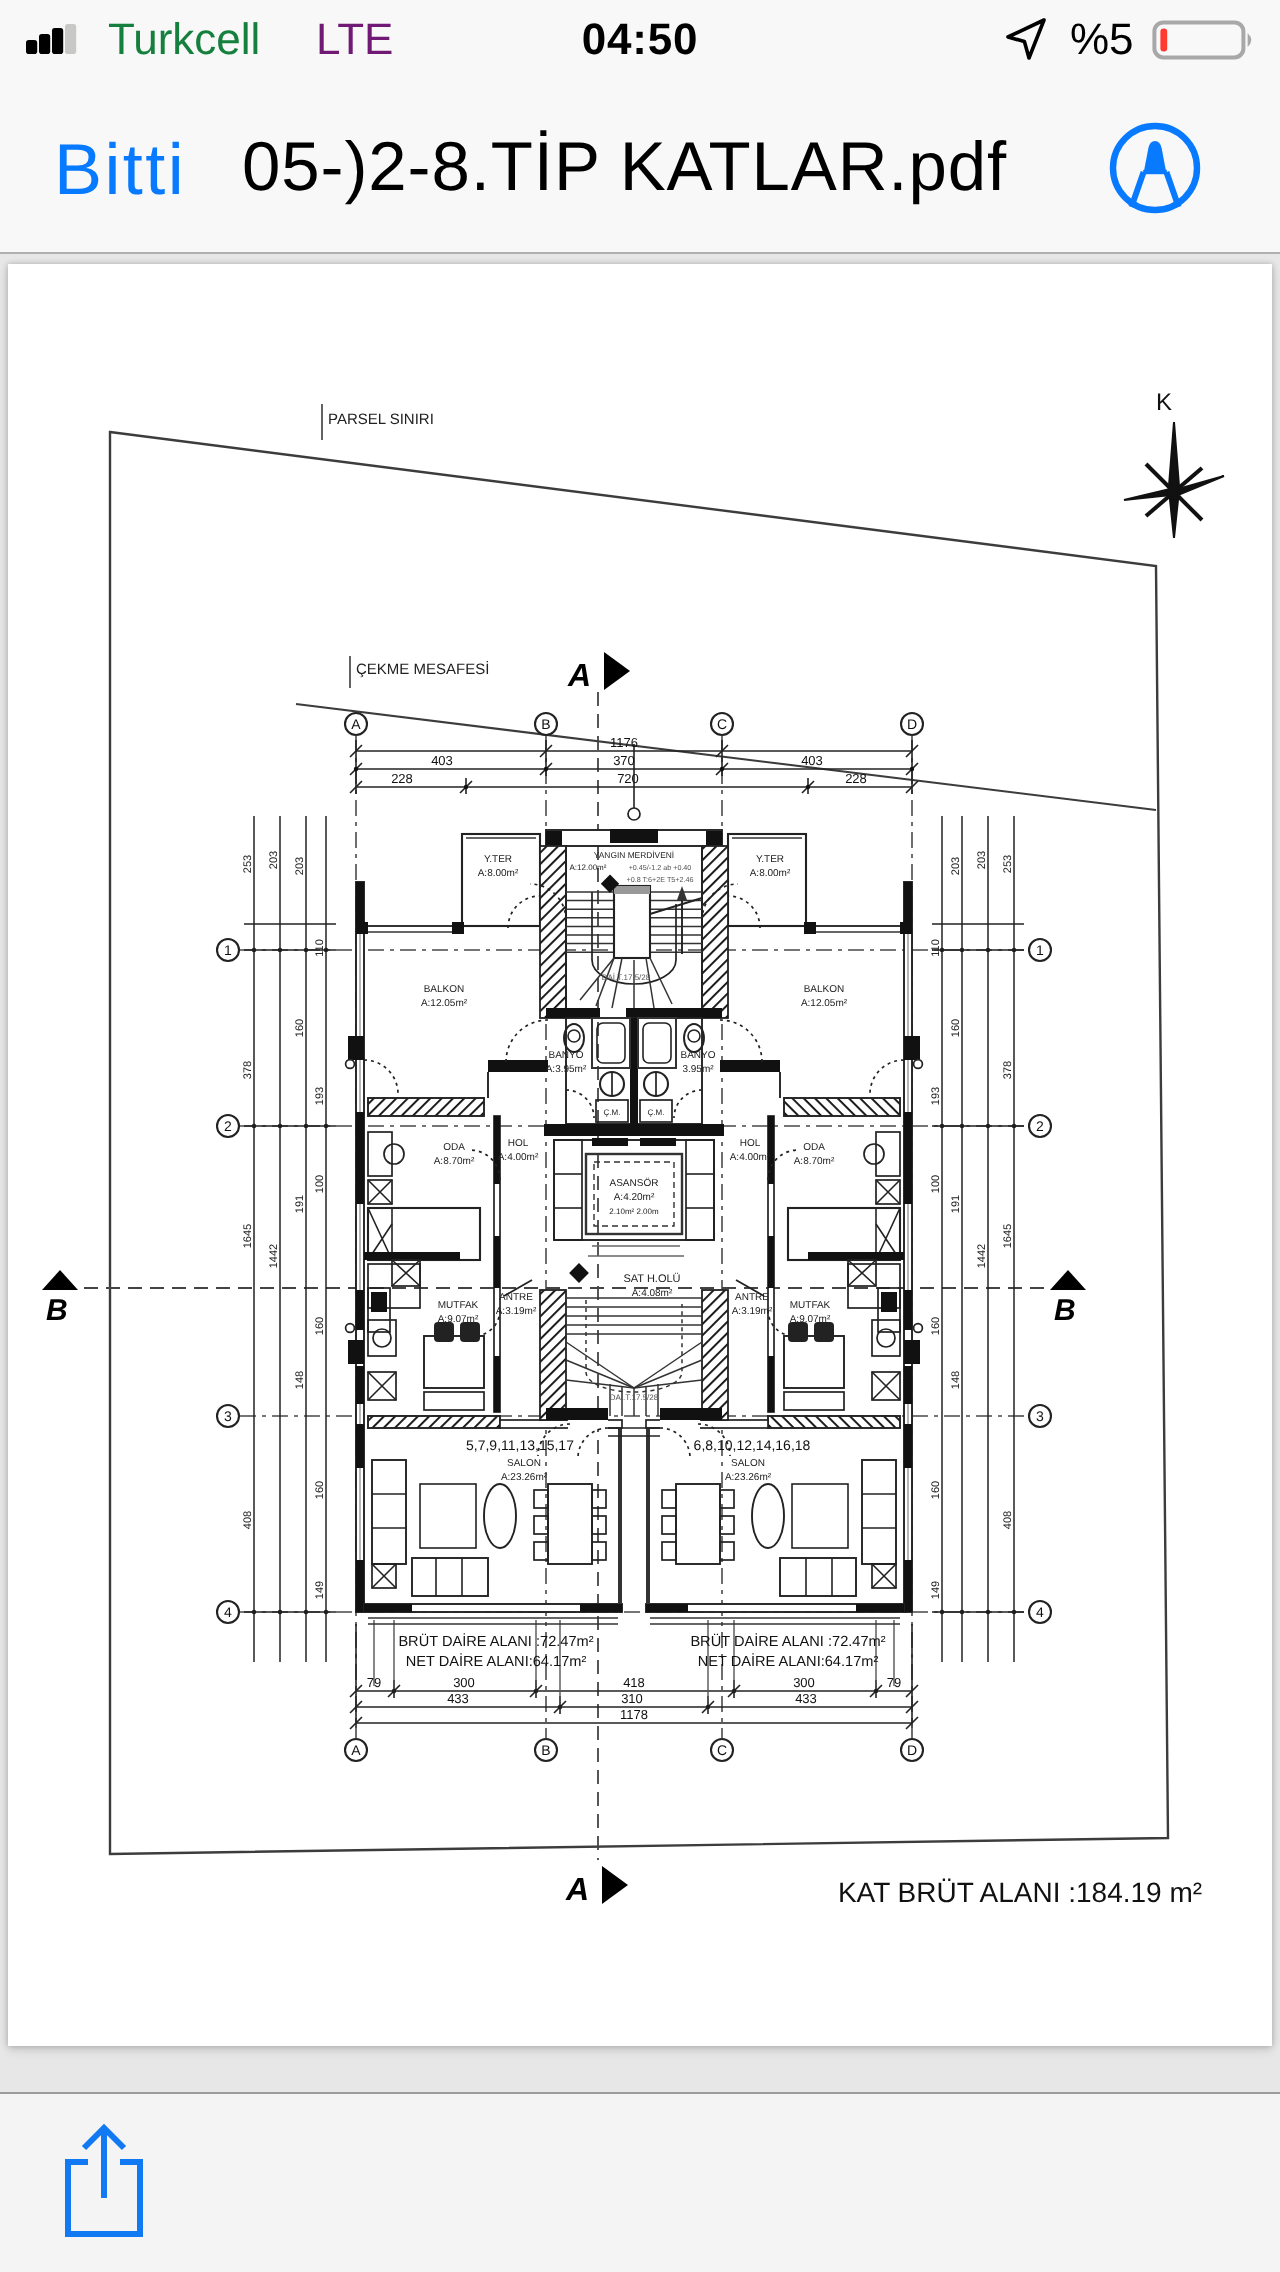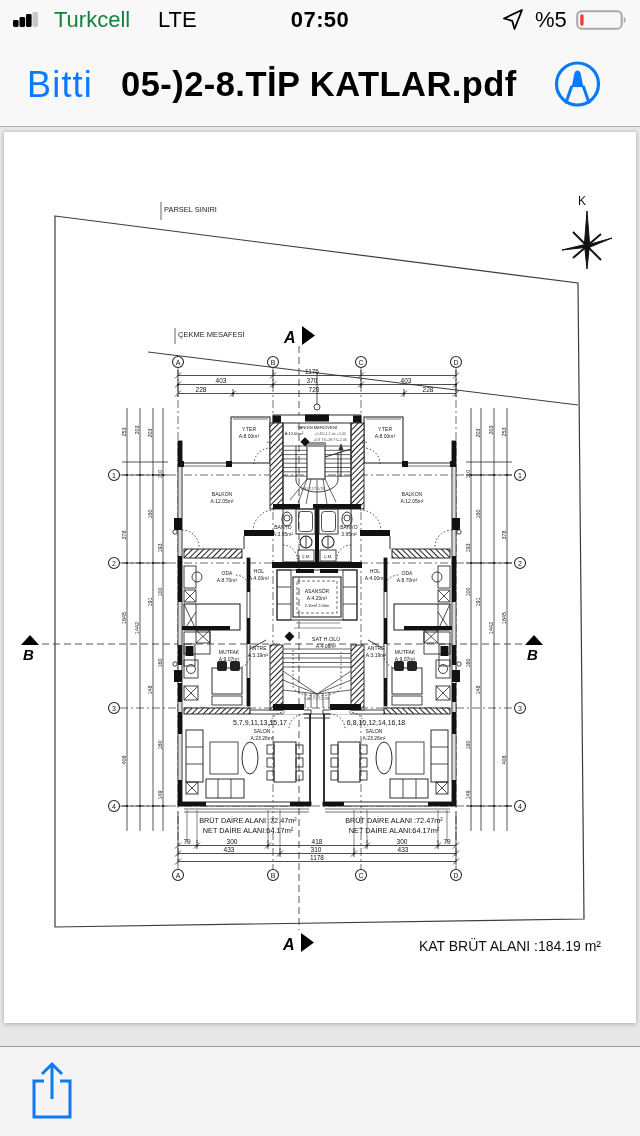--- a/index.html
+++ b/index.html
@@ -12,35 +12,35 @@
 
 <div class="abs" style="left:0;top:0;width:640px;height:126px;background:#f8f8f8;border-bottom:1px solid #b0b0b0;"></div>
 
 <svg class="abs" style="left:13px;top:4px" width="40" height="24" viewBox="0 0 40 24">
   <rect x="0" y="16" width="5.6" height="7" rx="1.4" fill="#000"></rect>
   <rect x="6.5" y="13" width="5.6" height="10" rx="1.4" fill="#000"></rect>
   <rect x="13" y="10" width="5.6" height="13" rx="1.4" fill="#000"></rect>
   <rect x="19.5" y="8" width="5.6" height="15" rx="1.4" fill="#c8c8c6"></rect>
 </svg>
 <div class="abs" style="left:54px;top:7px;font-size:22px;color:#15803d;">Turkcell</div>
-<div class="abs" style="left:158px;top:7px;font-size:22px;color:#000000;">LTE</div>
-<div class="abs" style="left:0;top:7px;width:640px;text-align:center;font-size:22px;font-weight:600;letter-spacing:0.4px;color:#000;">07:50</div>
+<div class="abs" style="left:158px;top:7px;font-size:22px;color:#701a75;">LTE</div>
+<div class="abs" style="left:0;top:7px;width:640px;text-align:center;font-size:22px;font-weight:600;letter-spacing:0.4px;color:#000;">04:50</div>
 
 <svg class="abs" style="left:502px;top:9px" width="22" height="22" viewBox="0 0 22 22">
   <path d="M20 1 L2 9.5 L10.2 11.8 L12.5 20 Z" fill="none" stroke="#000" stroke-width="1.8" stroke-linejoin="round"></path>
 </svg>
 <div class="abs" style="left:535px;top:7px;font-size:22px;color:#000;">%5</div>
 <svg class="abs" style="left:576px;top:10px" width="54" height="20" viewBox="0 0 54 20">
   <rect x="1.2" y="1.2" width="44.5" height="17.5" rx="4.5" fill="none" stroke="#a8a8a8" stroke-width="2"></rect>
   <rect x="4.2" y="4.2" width="3.4" height="11.5" rx="1.6" fill="#ff3b30"></rect>
   <path d="M47.8 6.5 Q51.5 10 47.8 13.5 Z" fill="#a8a8a8"></path>
 </svg>
 
 <div class="abs" style="left:27px;top:64px;font-size:36px;letter-spacing:1.2px;color:#087aff;">Bitti</div>
-<div class="abs" style="left:121px;top:65px;font-size:34.5px;font-weight:700;color:#000;letter-spacing:0.45px;">05-)2-8.TİP KATLAR.pdf</div>
+<div class="abs" style="left:121px;top:65px;font-size:34.5px;font-weight:400;color:#000;letter-spacing:0.45px;">05-)2-8.TİP KATLAR.pdf</div>
 <svg class="abs" style="left:553px;top:60px" width="48" height="48" viewBox="0 0 48 48">
   <circle cx="24.5" cy="24" r="21" fill="none" stroke="#087aff" stroke-width="3.2"></circle>
   <path d="M24.5 10.5 Q27 10.5 27.8 14 L30 25.5 L19 25.5 L21.2 14 Q22 10.5 24.5 10.5 Z" fill="#087aff"></path>
   <path d="M18.6 26 L30.4 26" stroke="#087aff" stroke-width="2.2" fill="none"></path>
   <path d="M18.8 26 L12.7 43.5 M30.2 26 L36.3 43.5" fill="none" stroke="#087aff" stroke-width="3"></path>
 </svg>
 
 <div class="abs" style="left:4px;top:132px;width:632px;height:891px;background:#fff;box-shadow:0 0 3px rgba(0,0,0,0.22), 0 2px 5px rgba(0,0,0,0.12);"></div>
 
 <svg id="plan" class="abs" style="left:0;top:0" width="640" height="1136" viewBox="0 0 640 1136">

